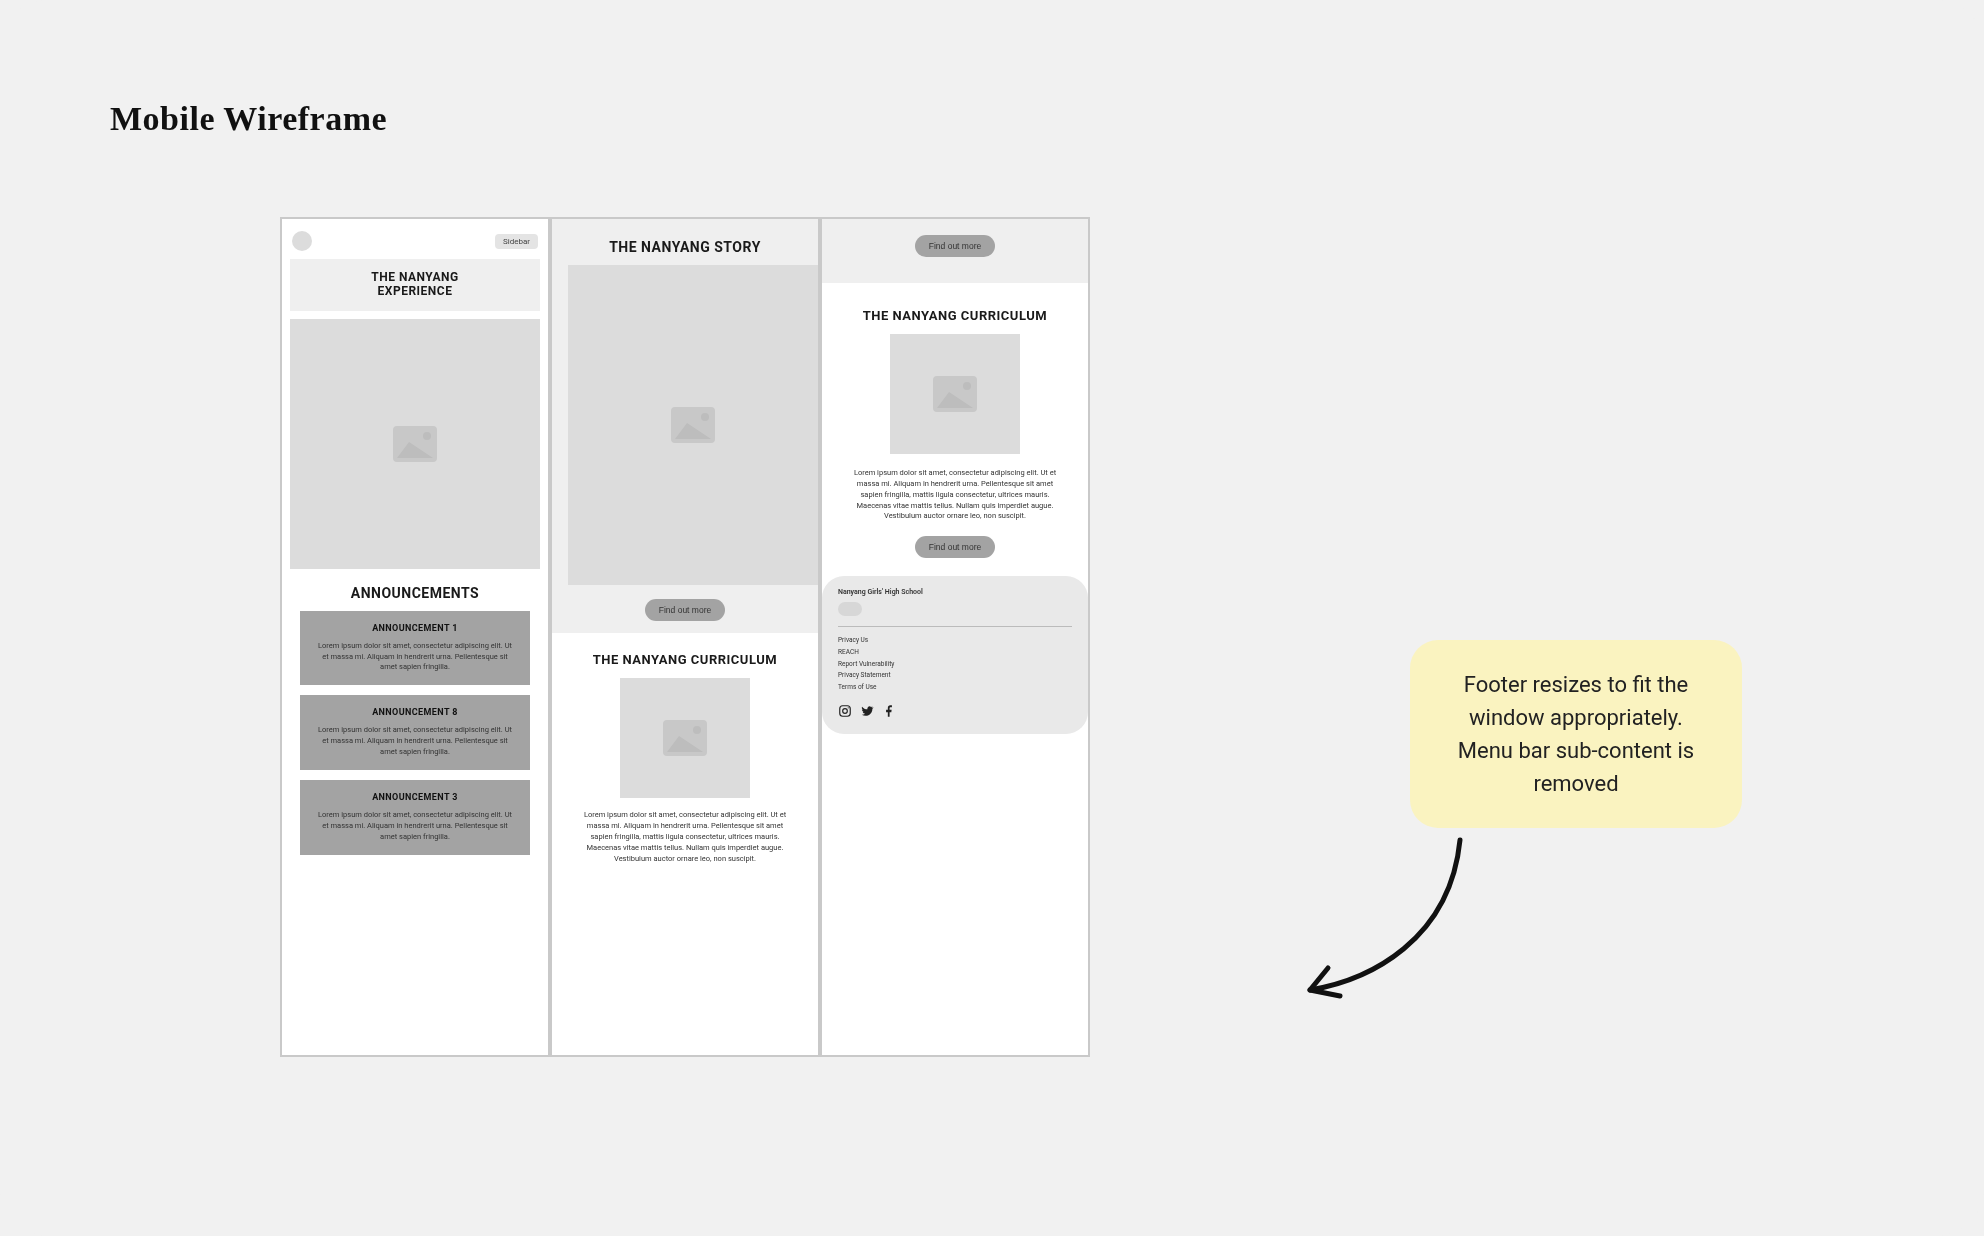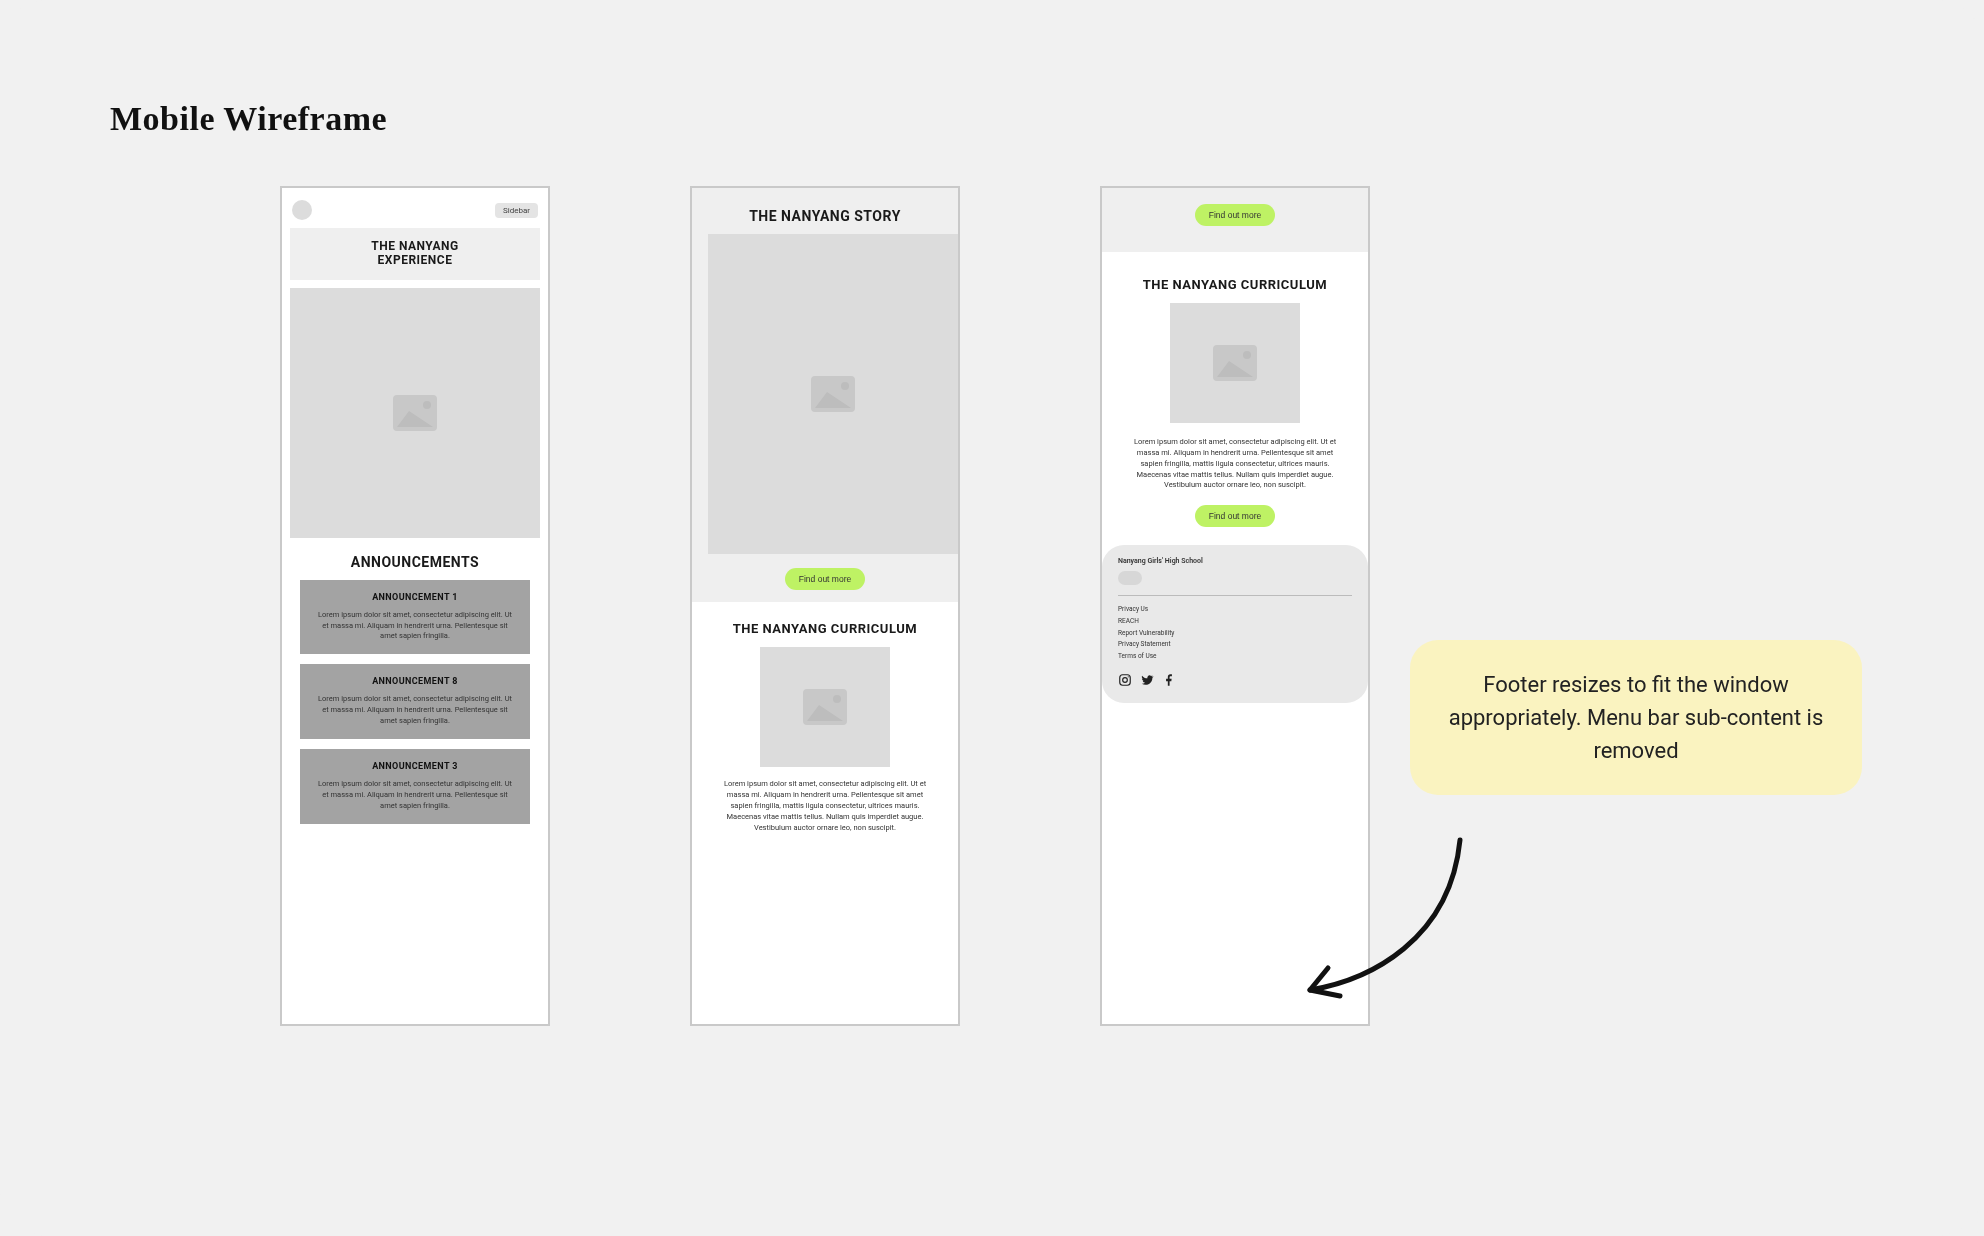--- a/index.html
+++ b/index.html
@@ -29,23 +29,22 @@
     font-family: Georgia, "Times New Roman", serif;
     font-weight: 700;
     font-size: 34px;
     letter-spacing: 0.5px;
     color: #111;
   }
 
   .frames {
     position: absolute;
     left: 280px;
-    top: 186px;
+    top: 217px;
     display: flex;
-    gap: 140px;
   }
   .frame {
     width: 270px;
     height: 840px;
     background: #ffffff;
     border: 2px solid #c9c9c9;
     padding: 8px 8px 12px 8px;
     overflow: hidden;
     position: relative;
   }
@@ -134,21 +133,21 @@
   .lorem {
     font-size: 7.5px;
     color: #333;
     line-height: 1.45;
     text-align: center;
   }
 
   .pill-btn {
     display: block;
     margin: 14px auto 4px;
-    background: #bef264;
+    background: #a3a3a3;
     font-size: 8.5px;
     color: #333;
     padding: 6px 14px;
     border-radius: 14px;
     width: fit-content;
     border: none;
   }
 
   
   .footer {
@@ -172,21 +171,21 @@
   .footer .social-ico {
     width: 14px; height: 14px; display: inline-flex;
     align-items: center; justify-content: center;
   }
 
   
   .note {
     position: absolute;
     left: 1410px;
     top: 640px;
-    width: 452px;
+    width: 332px;
     background: #faf3c0;
     border-radius: 28px;
     padding: 28px 30px;
     font-size: 22px;
     line-height: 1.5;
     text-align: center;
     color: #222;
     z-index: 5;
   }
   .arrow {

